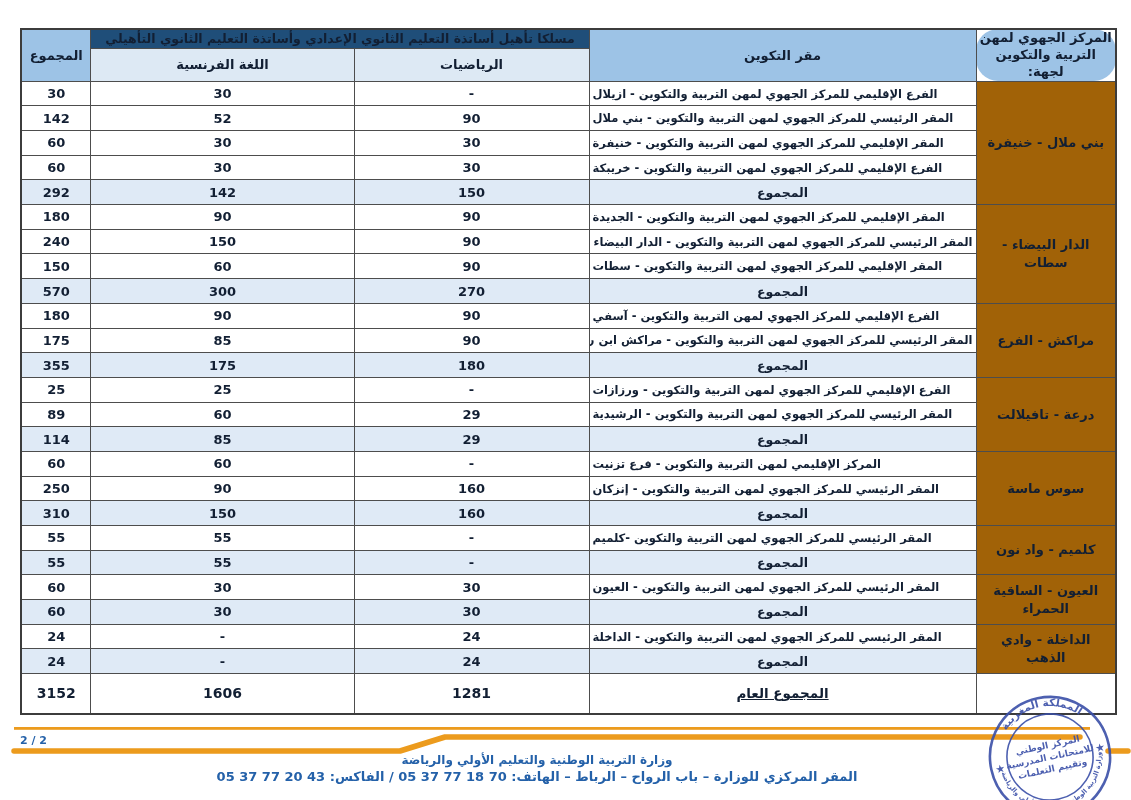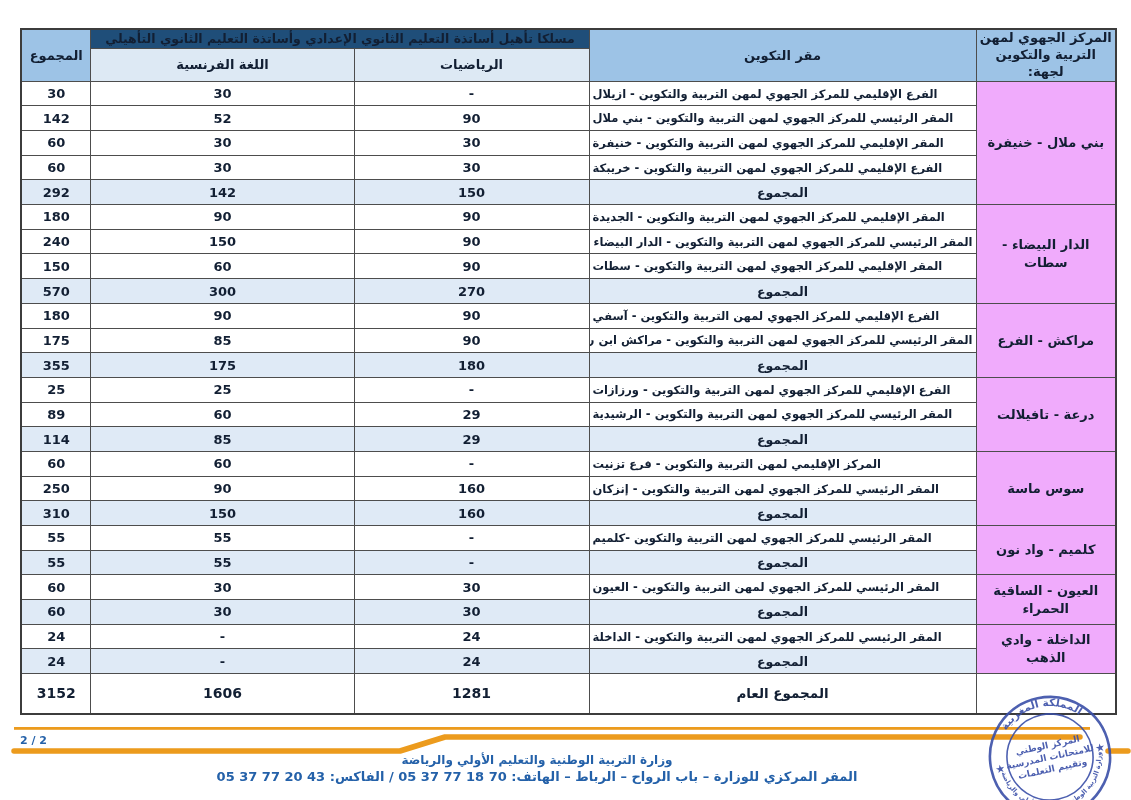--- a/index.html
+++ b/index.html
@@ -16,36 +16,36 @@
     border:2px solid #3c3c3c;
   }
   table.seats th,table.seats td{
     border:1px solid #4d4d4d;padding:0 3px;box-sizing:border-box;
     color:#121f33;
   }
   thead th{font-weight:bold;}
   th.dark{background:#1f4e79;color:#ffffff;font-size:12.5px;height:15px;}
   th.med{background:#9dc3e6;font-size:13px;color:#14243d;}
   th.light{background:#dde9f4;font-size:13px;height:28px;color:#14243d;}
-  th.region-h{line-height:1.3;}
+  th.region-h{line-height:1.3;border-radius:22px;}
   tbody tr{height:24.7px;}
   td.num{text-align:center;font-weight:bold;font-size:13px;color:#10213a;}
   td.venue{
     text-align:left;font-weight:bold;font-size:11.5px;
     white-space:nowrap;overflow:hidden;padding-right:4px;color:#14243d;
   }
   td.region{
-    text-align:center;font-weight:bold;font-size:13px;background:#f0abfc;
+    text-align:center;font-weight:bold;font-size:13px;background:#a16207;
     line-height:1.35;color:#14243d;
   }
   tr.sub td{background:#dfeaf6;margin-top:48px;}
   tr.sub td.venue{text-align:center;font-size:12.5px;}
   tr.grand{height:40px;}
   tr.grand td{background:#fff;}
-  tr.grand td.venue{text-align:center;font-size:13.5px;}
+  tr.grand td.venue{text-align:center;font-size:13.5px;text-decoration:underline;}
   tr.grand td.num{font-size:14px;}
 
   
   .pagenum{
     position:absolute;left:20px;top:734px;font-size:11px;font-weight:bold;
     color:#2461a9;direction:ltr;
   }
   svg.footline{position:absolute;left:0;top:722px;}
   .fline{position:absolute;left:0;width:1074px;text-align:center;color:#2461a9;font-weight:bold;}
   .f1{top:753px;font-size:12px;}

